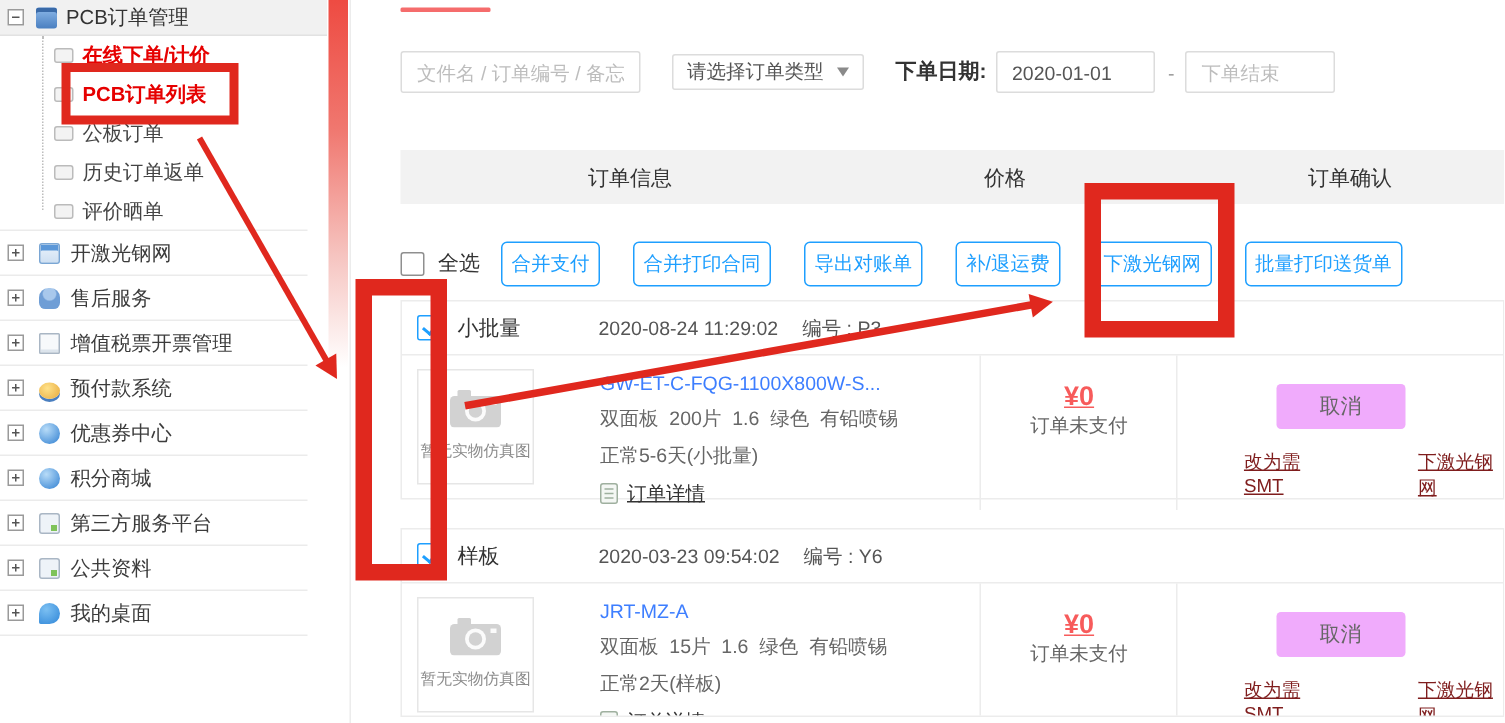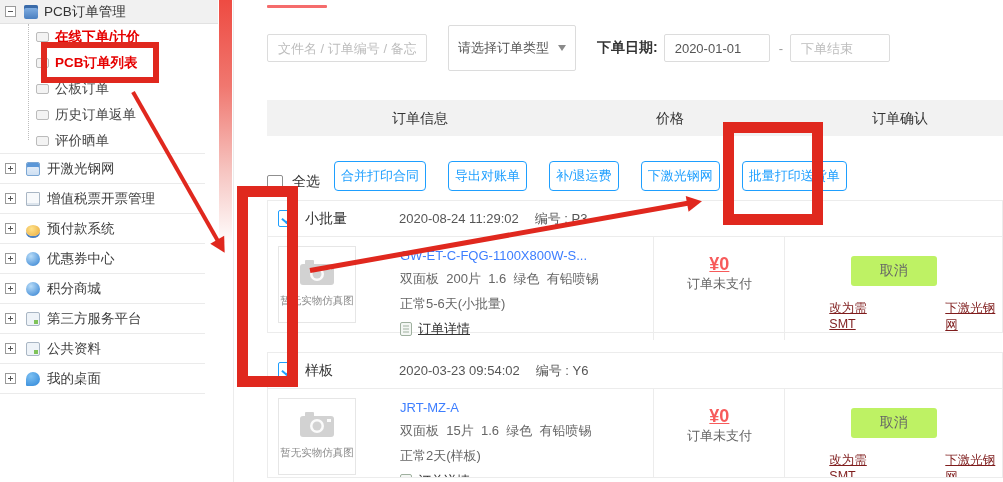--- a/index.html
+++ b/index.html
@@ -36,33 +36,33 @@
     background:linear-gradient(180deg,#ee4b42 0%,#f0776f 35%,#f6c5c1 70%,rgba(255,255,255,0) 100%); }
   .vline { position:absolute; left:233px; top:0; width:1px; height:482px; background:#ececec; }
 
   
   .tabline { position:absolute; left:267px; top:5px; width:60px; height:3px; background:#f56c6c; border-radius:1px; }
 
   .filters { position:absolute; left:267px; top:33px; height:30px; display:flex; align-items:center; }
   .filters input { height:28px; border:1px solid #dcdcdc; border-radius:2px; padding:0 10px; font-size:13px; color:#555; outline:none; }
   .filters input::placeholder { color:#bdbdbd; }
   .kw { width:160px; margin-right:21px; }
-  .sel { height:46px; border:1px solid #dcdcdc; border-radius:2px; background:#fff; display:flex; align-items:center; justify-content:space-between; padding:0 9px; font-size:13px; color:#555; }
+  .sel { height:24px; border:1px solid #dcdcdc; border-radius:2px; background:#fff; display:flex; align-items:center; justify-content:space-between; padding:0 9px; font-size:13px; color:#555; }
   .sel1 { width:128px; margin-right:21px; }
   .sel2 { width:136px; margin-right:27px; }
   .caret { width:0; height:0; border-left:4.5px solid transparent; border-right:4.5px solid transparent; border-top:6px solid #8a8a8a; }
   .dlabel { font-size:14px; color:#333; font-weight:bold; margin-right:6px; white-space:nowrap; }
   .d1 { width:106px; margin-right:9px; }
   .dash { color:#999; font-size:13px; margin-right:7px; }
   .d2 { width:100px; }
 
   .thead { position:absolute; left:267px; top:100px; width:736px; height:36px; background:#f2f2f2; }
   .th { position:absolute; top:0; line-height:36px; font-size:14px; color:#333; transform:translateX(-50%); white-space:nowrap; }
 
-  .tools { position:absolute; left:267px; top:161px; height:30px; display:flex; align-items:flex-end; }
+  .tools { position:absolute; left:267px; top:161px; height:30px; display:flex; align-items:center; }
   .cb { width:17px; height:17px; border:1px solid #1e9fff; border-radius:2px; background:#fff; position:relative; flex:none; }
   .cb.checked::after { content:''; position:absolute; left:5px; top:1px; width:5px; height:9px; border:solid #1e9fff; border-width:0 2px 2px 0; transform:rotate(40deg); }
   .cb.grey { border-color:#8f8f8f; width:16px; height:16px; }
   .selall { font-size:14px; color:#333; margin:0 14px 0 9px; white-space:nowrap; }
   .btn { height:30px; border:1px solid #1e9fff; color:#1e9fff; background:#fff; border-radius:4px; font-size:13px; padding:0 6px; margin-right:22px; display:flex; align-items:center; white-space:nowrap; cursor:pointer; }
 
   .order-row { position:absolute; left:267px; width:736px; background:#fff; border:1px solid #ececec; }
   .row1 { top:200px; height:133px; }
   .row2 { top:352px; height:126px; overflow:hidden; }
   .orow-head { height:36px; border-bottom:1px solid #ececec; display:flex; align-items:center; padding-left:10px; }
@@ -76,21 +76,21 @@
   .imgbox { width:78px; height:77px; border:1px solid #e6e6e6; margin:9px 0 0 10px; display:flex; flex-direction:column; align-items:center; flex:none; }
   .imgbox svg { margin-top:13px; }
   .imgbox .noimg { font-size:10.5px; color:#8c8c8c; margin-top:9px; white-space:nowrap; }
   .dlines { margin-left:44px; padding-top:11px; font-size:13px; }
   .plink { color:#3d7eff; text-decoration:none; display:block; margin-bottom:7px; }
   .specs, .deliv { color:#666; margin-bottom:7px; white-space:pre; }
   .detail { display:flex; align-items:center; }
   .detail a { color:#333; font-size:13px; margin-left:6px; }
   .price0 { font-size:18px; font-weight:bold; color:#f75b5b; text-decoration:underline; margin-top:17px; }
   .pstat { font-size:13px; color:#666; }
-  .cancel { width:86px; height:30px; background:#bef264; border:none; border-radius:3px; color:#666; font-size:14px; margin-top:19px; cursor:pointer; }
+  .cancel { width:86px; height:30px; background:#f0abfc; border:none; border-radius:3px; color:#666; font-size:14px; margin-top:19px; cursor:pointer; }
   .glinks { display:flex; gap:14px; margin-top:14px; }
   .glinks a { font-size:12.5px; color:#7f1d1d;margin-left:44px; }
 
   
   .ann { position:absolute; z-index:50; pointer-events:none; }
   .rect { border:11px solid #e0281e; }
   .rect-a { left:41px; top:42px; width:118px; height:41px; border-width:6px; }
   .rect-b { left:237px; top:186px; width:61px; height:201px; }
   .rect-c { left:723px; top:122px; width:100px; height:103px; }
   .arrow { height:4px; background:#e0281e; transform-origin:0 50%; }
@@ -134,20 +134,25 @@
       </div>
     </div>
 
     <div class="srow">
       <span class="xp plus"></span>
       <span class="sic ic-cal"></span>
       <span class="lbl">开激光钢网</span>
     </div>
     <div class="srow">
       <span class="xp plus"></span>
+      <span class="sic ic-user"></span>
+      <span class="lbl">售后服务</span>
+    </div>
+    <div class="srow">
+      <span class="xp plus"></span>
       <span class="sic ic-doc"></span>
       <span class="lbl">增值税票开票管理</span>
     </div>
     <div class="srow">
       <span class="xp plus"></span>
       <span class="sic ic-coin"></span>
       <span class="lbl">预付款系统</span>
     </div>
     <div class="srow">
       <span class="xp plus"></span>
@@ -195,20 +200,21 @@
 
   <div class="thead">
     <span class="th" style="left:153px">订单信息</span>
     <span class="th" style="left:403px">价格</span>
     <span class="th" style="left:633px">订单确认</span>
   </div>
 
   <div class="tools">
     <span class="cb grey"></span>
     <span class="selall">全选</span>
+    <button class="btn">合并支付</button>
     <button class="btn">合并打印合同</button>
     <button class="btn">导出对账单</button>
     <button class="btn">补/退运费</button>
     <button class="btn">下激光钢网</button>
     <button class="btn">批量打印送货单</button>
   </div>
 
   <div class="order-row row1">
     <div class="orow-head">
       <span class="cb checked"></span>

